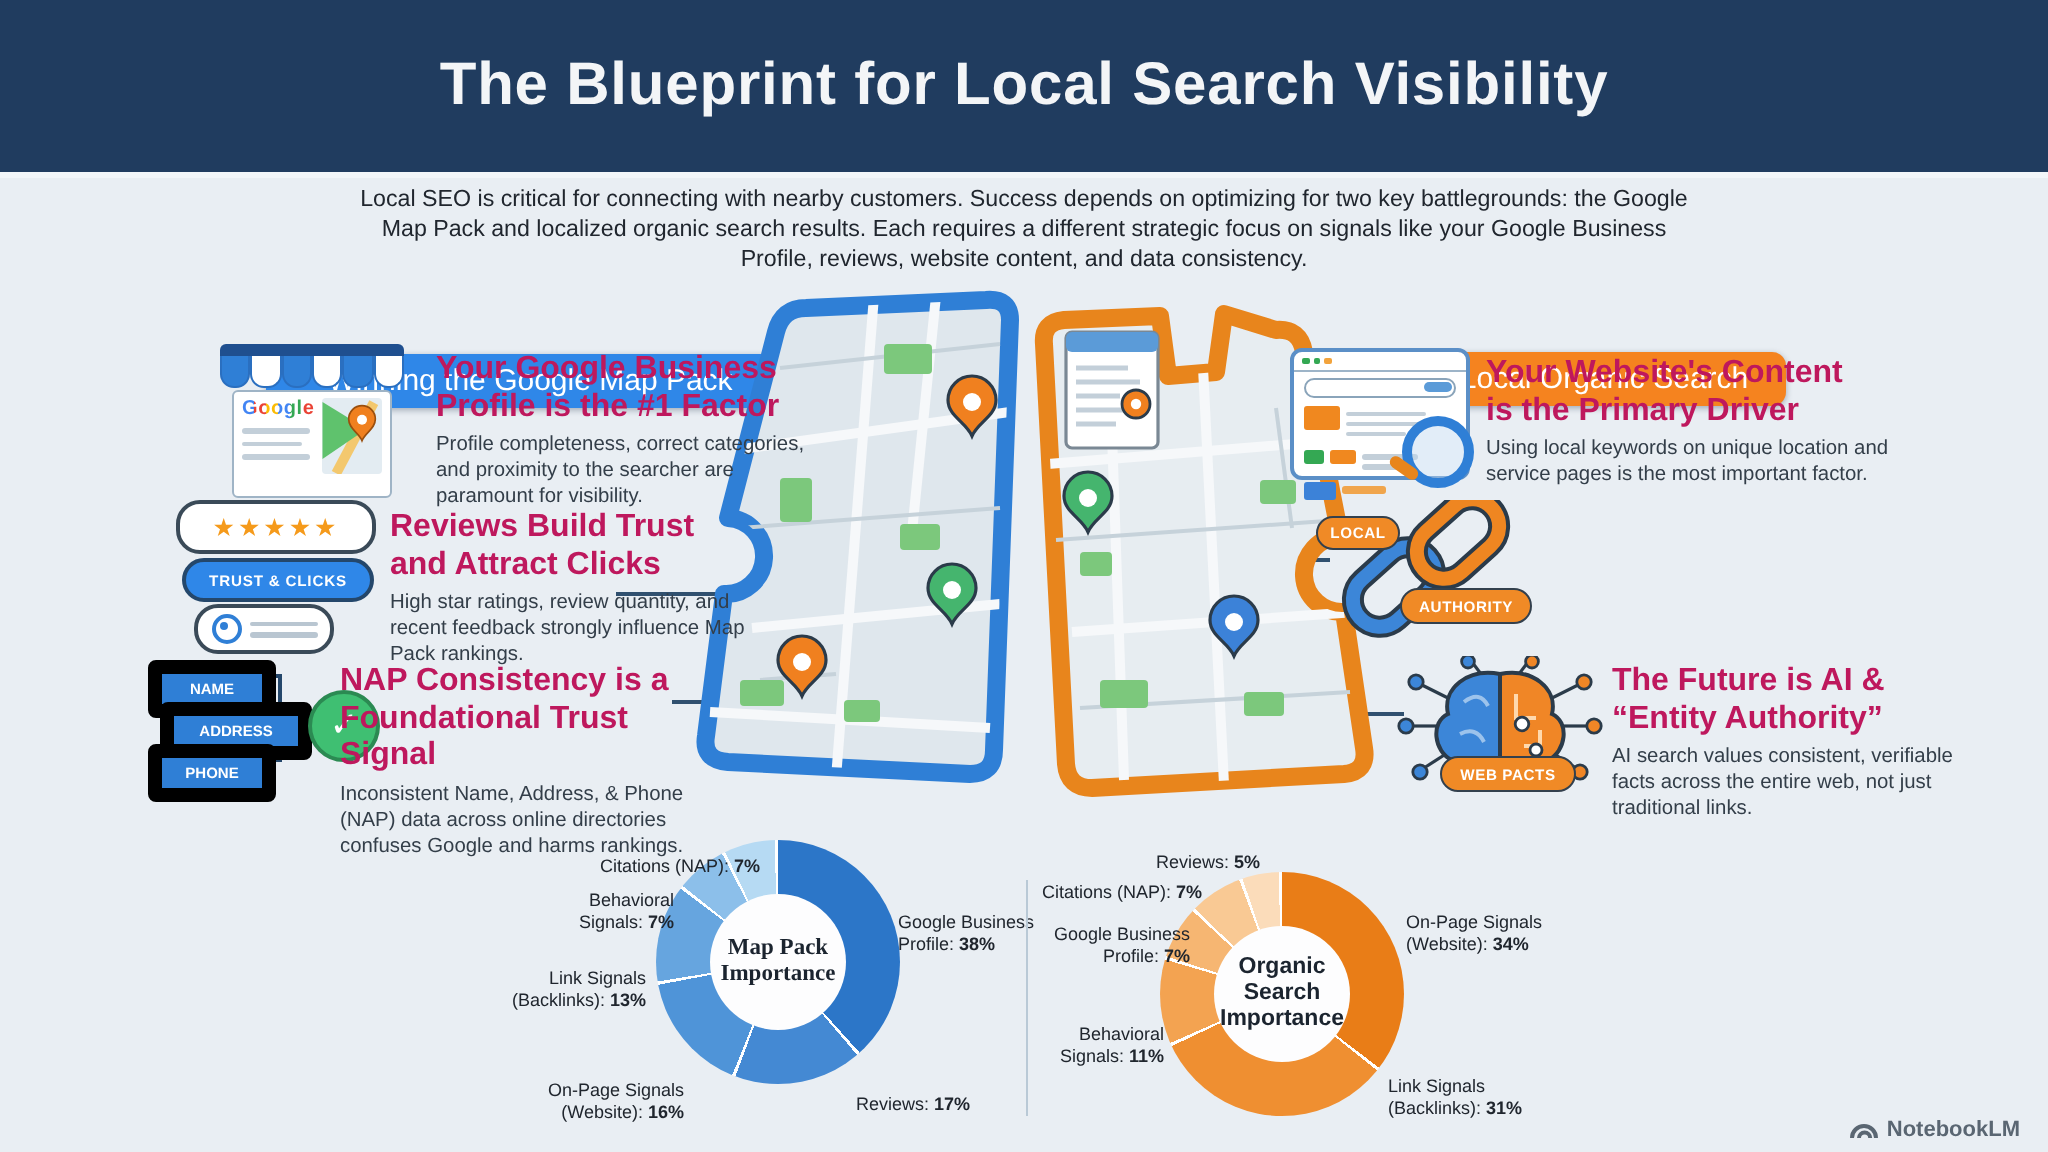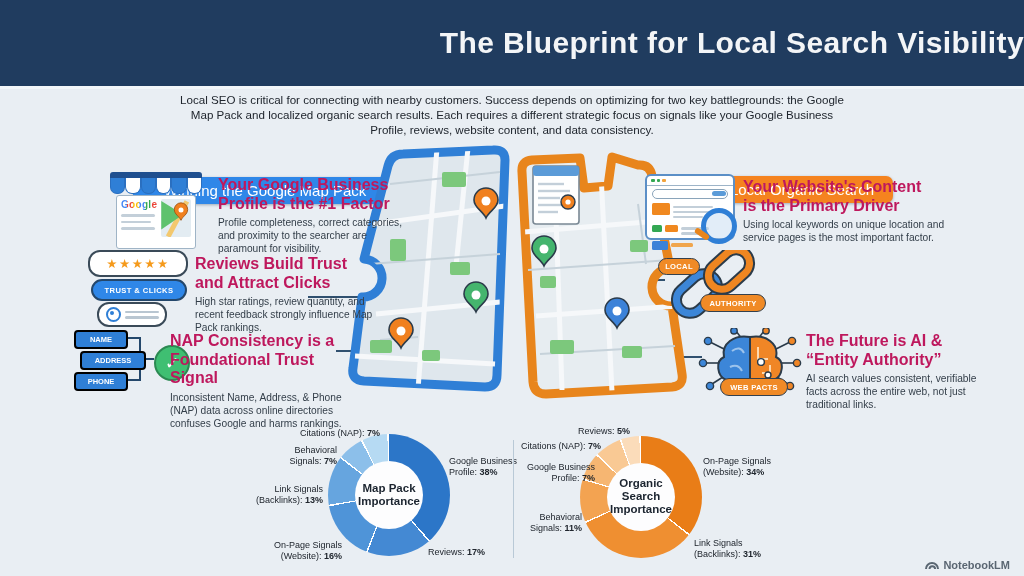--- a/index.html
+++ b/index.html
@@ -1,20 +1,20 @@
 <!DOCTYPE html>
 <html><head>
 <meta charset="utf-8">
 <style>
   html,body{margin:0;padding:0;background:#c9d3da;}
   .stage{position:relative;width:1024px;height:576px;background:#e9eef3;overflow:hidden;
          font-family:"Liberation Sans","DejaVu Sans",sans-serif;color:#1c2733;}
   
   .hdr{position:absolute;left:0;top:0;width:1024px;height:86px;background:var(--navy,#203c5f);
-       border-bottom:3px solid #f2f6f9;display:flex;align-items:center;justify-content:flex-end;}
+       border-bottom:3px solid #f2f6f9;display:flex;align-items:center;justify-content:center;}
   .hdr h1{margin:0;font-size:30px;font-weight:bold;color:#f3f5f7;letter-spacing:.4px;}
   
   .intro{position:absolute;top:92px;left:50%;transform:translateX(-50%);width:676px;text-align:center;
          font-size:11.6px;font-weight:500;line-height:1.3;color:#20262e;}
   
   .pill{position:absolute;height:27px;border-radius:7px;color:#fff;font-weight:normal;font-size:15px;
         display:flex;align-items:center;justify-content:center;box-shadow:0 1px 3px rgba(20,40,70,.35);margin-top:36px;}
   .pill-blue{left:133px;top:141px;width:264px;background:var(--blue,#2f87e8);}
   .pill-orange{left:631px;top:140px;width:262px;background:var(--orange,#f5831f);}
   
@@ -66,21 +66,21 @@
   .b1{left:0;top:0;width:96px;height:23px;color:#f59a1b;font-size:12.5px;letter-spacing:1.5px;font-weight:bold;}
   .b2{left:3px;top:29px;width:92px;height:18px;background:var(--blue,#2f87e8);border-color:#24476b;
       color:#fff;font-size:7.6px;font-weight:bold;letter-spacing:.4px;}
   .b3{left:9px;top:52px;width:66px;height:21px;gap:4px;}
   .b3 .head{width:11px;height:11px;border-radius:50%;border:2px solid #2f7fd6;position:relative;}
   .b3 .head::after{content:"";position:absolute;left:2.5px;top:1.5px;width:4px;height:4px;border-radius:50%;background:#2f7fd6;}
   .b3 .lines{width:34px;}
   .b3 .lines i{display:block;height:2.5px;background:#b9c6d1;border-radius:2px;margin:3px 0;}
   
   .nap{width:116px;height:62px;}
-  .nap-pill{position:absolute;height:15px;background:#2f7fd6;border:2px solid #000000;border-radius:4px;
+  .nap-pill{position:absolute;height:15px;background:#2f7fd6;border:7px solid #000000;border-radius:4px;
             color:#fff;font-size:7.5px;font-weight:bold;display:flex;align-items:center;justify-content:center;}
   .np1{left:0;top:0;width:50px;}
   .np2{left:6px;top:21px;width:62px;}
   .np3{left:0;top:42px;width:50px;}
   .nap-check{position:absolute;left:80px;top:15px;width:32px;height:32px;border-radius:50%;
              background:#3fbf72;border:2.5px solid #2b8a52;color:#fff;font-size:17px;font-weight:bold;
              display:flex;align-items:center;justify-content:center;}
   .nap-lines{position:absolute;left:50px;top:0;}
   
   .web{width:92px;height:70px;}
@@ -384,21 +384,21 @@
     </svg>
     <div class="badge br-badge">WEB PACTS</div>
   </div>
   <div class="txt" style="left:806px;top:332px;width:180px;">
     <div class="itm-title">The Future is AI &amp;
 “Entity Authority”</div>
     <div class="itm-body">AI search values consistent, verifiable facts across the entire web, not just traditional links.</div>
   </div>
 
 
-  <div class="donut-wrap" style="left:328px;top:434px;">
+  <div class="donut-wrap" style="left:328px;top:420px;font-family:Liberation Serif, serif;">
     <div class="donut-ring" style="background: conic-gradient(rgb(44, 118, 200) 0deg, rgb(44, 118, 200) 137.992deg, rgb(255, 255, 255) 137.992deg, rgb(255, 255, 255) 139.592deg, rgb(68, 137, 211) 139.592deg, rgb(68, 137, 211) 200.441deg, rgb(255, 255, 255) 200.441deg, rgb(255, 255, 255) 202.041deg, rgb(79, 148, 216) 202.041deg, rgb(79, 148, 216) 259.216deg, rgb(255, 255, 255) 259.216deg, rgb(255, 255, 255) 260.816deg, rgb(102, 165, 223) 260.816deg, rgb(102, 165, 223) 306.971deg, rgb(255, 255, 255) 306.971deg, rgb(255, 255, 255) 308.571deg, rgb(140, 191, 234) 308.571deg, rgb(140, 191, 234) 332.686deg, rgb(255, 255, 255) 332.686deg, rgb(255, 255, 255) 334.286deg, rgb(182, 218, 243) 334.286deg, rgb(182, 218, 243) 358.4deg, rgb(255, 255, 255) 358.4deg, rgb(255, 255, 255) 360deg);"></div>
     <div class="donut-hole"></div>
     <div class="donut-center">Map Pack
 Importance</div>
   </div>
   <div class="donut-wrap" style="left:580px;top:436px;">
     <div class="donut-ring" style="background: conic-gradient(rgb(233, 125, 23) 0deg, rgb(233, 125, 23) 127.242deg, rgb(255, 255, 255) 127.242deg, rgb(255, 255, 255) 128.842deg, rgb(239, 143, 49) 128.842deg, rgb(239, 143, 49) 244.716deg, rgb(255, 255, 255) 244.716deg, rgb(255, 255, 255) 246.316deg, rgb(243, 163, 81) 246.316deg, rgb(243, 163, 81) 286.4deg, rgb(255, 255, 255) 286.4deg, rgb(255, 255, 255) 288deg, rgb(246, 182, 114) 288deg, rgb(246, 182, 114) 312.926deg, rgb(255, 255, 255) 312.926deg, rgb(255, 255, 255) 314.526deg, rgb(249, 201, 148) 314.526deg, rgb(249, 201, 148) 339.453deg, rgb(255, 255, 255) 339.453deg, rgb(255, 255, 255) 341.053deg, rgb(251, 220, 186) 341.053deg, rgb(251, 220, 186) 358.4deg, rgb(255, 255, 255) 358.4deg, rgb(255, 255, 255) 360deg);"></div>
     <div class="donut-hole"></div>
     <div class="donut-center">Organic
 Search

